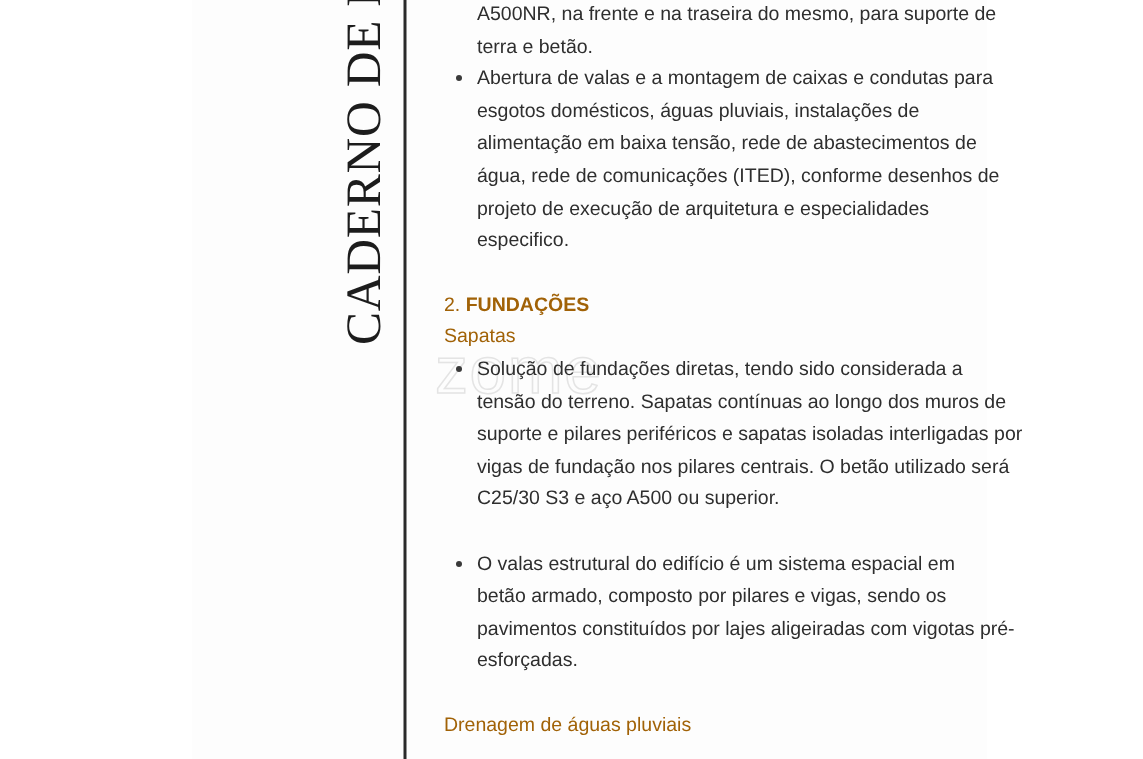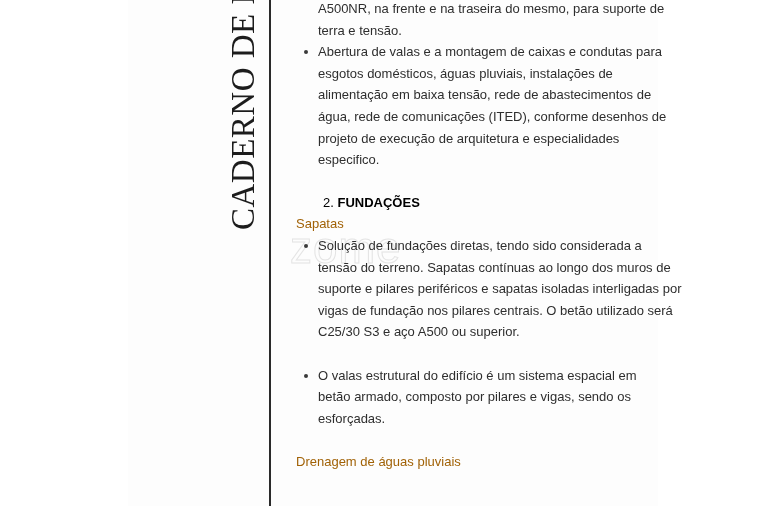--- a/index.html
+++ b/index.html
@@ -67,22 +67,21 @@
       top: 9px;
       width: 4px;
       height: 4px;
       border-radius: 50%;
       background: #3a3a3a;
     }
     .content li.continued::before { display: none; }
     .section-heading {
       margin-top: 21px;
       font-weight: bold;
-      color: #000000;
-      margin-left: 27px;
+      color: #a16207;
     }
     .section-heading .num { font-weight: normal; }
     .subheading { color: #a16207; }
     .spacer { height: 21.6px; }
     .watermark {
       position: absolute;
       left: 290px;
       top: 226px;
       font-size: 44px;
       font-family: "Liberation Sans", sans-serif;
@@ -101,21 +100,21 @@
 <div class="side-title">CADERNO DE ENCARGOS</div>
 
 <div class="divider"></div>
 
 <div class="watermark">zome</div>
 
 <div class="content">
   <ul>
     <li class="continued">
       <div>A500NR, na frente e na traseira do mesmo, para suporte de</div>
-      <div>terra e tensão.</div>
+      <div>terra e betão.</div>
     </li>
     <li>
       <div>Abertura de valas e a montagem de caixas e condutas para</div>
       <div>esgotos domésticos, águas pluviais, instalações de</div>
       <div>alimentação em baixa tensão, rede de abastecimentos de</div>
       <div>água, rede de comunicações (ITED), conforme desenhos de</div>
       <div>projeto de execução de arquitetura e especialidades</div>
       <div>especifico.</div>
     </li>
   </ul>
@@ -135,20 +134,21 @@
       <div>C25/30 S3 e aço A500 ou superior.</div>
     </li>
   </ul>
 
   <div class="spacer"></div>
 
   <ul>
     <li>
       <div>O valas estrutural do edifício é um sistema espacial em</div>
       <div>betão armado, composto por pilares e vigas, sendo os</div>
+      <div>pavimentos constituídos por lajes aligeiradas com vigotas pré-</div>
       <div>esforçadas.</div>
     </li>
   </ul>
 
   <div class="spacer"></div>
 
   <div class="subheading">Drenagem de águas pluviais</div>
 </div>
 
 </body></html>

